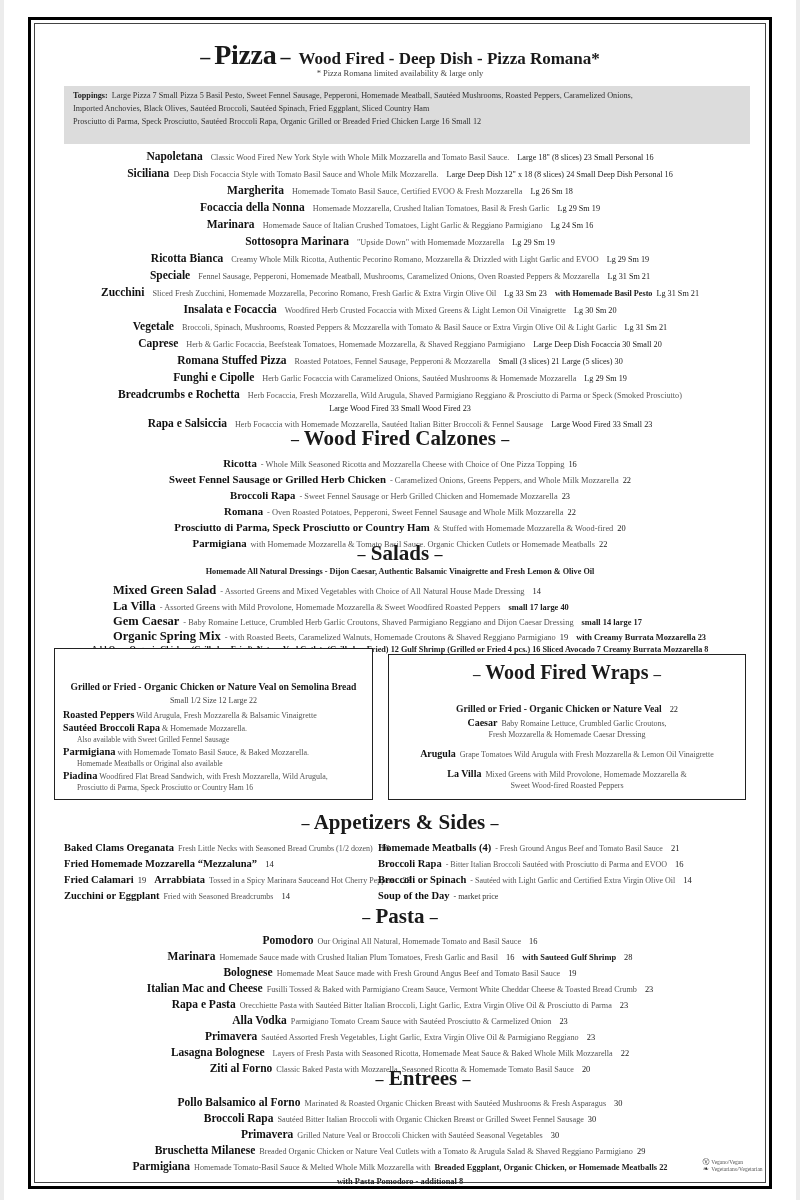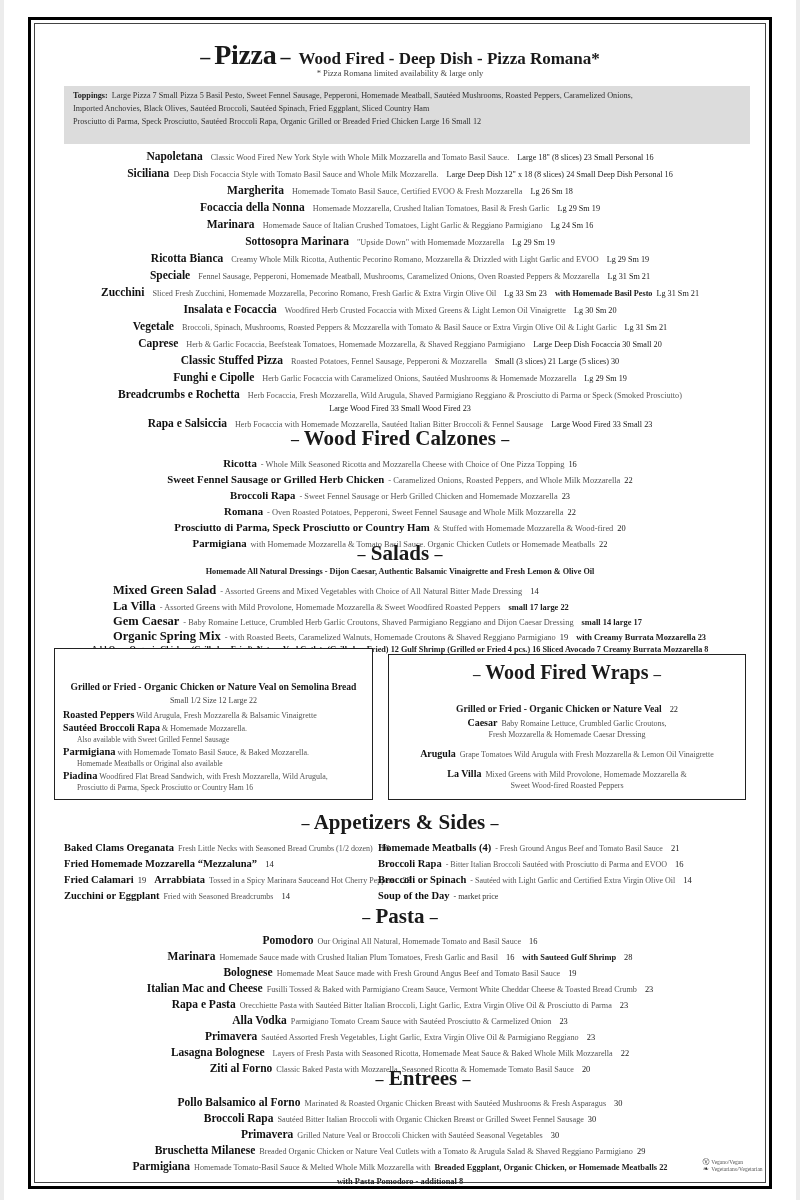--- a/index.html
+++ b/index.html
@@ -87,46 +87,46 @@
     <div class="row" style="top:156px;"><span class="nm">Margherita</span>&nbsp; <span class="ds">Homemade Tomato Basil Sauce, Certified EVOO &amp; Fresh Mozzarella</span>&nbsp; <span class="pr">Lg 26  Sm 18</span></div>
     <div class="row" style="top:173px;text-align:center;"><span class="nm">Focaccia della Nonna</span>&nbsp; <span class="ds">Homemade Mozzarella, Crushed Italian Tomatoes, Basil &amp; Fresh Garlic</span>&nbsp; <span class="pr">Lg 29   Sm 19</span></div>
     <div class="row" style="top:190px;"><span class="nm">Marinara</span>&nbsp; <span class="ds">Homemade Sauce of Italian Crushed Tomatoes, Light Garlic &amp; Reggiano Parmigiano</span>&nbsp; <span class="pr">Lg 24   Sm 16</span></div>
     <div class="row" style="top:207px;"><span class="nm">Sottosopra Marinara</span>&nbsp; <span class="ds">"Upside Down" with Homemade Mozzarella</span>&nbsp; <span class="pr">Lg 29   Sm 19</span></div>
     <div class="row" style="top:224px;"><span class="nm">Ricotta Bianca</span>&nbsp; <span class="ds">Creamy Whole Milk Ricotta, Authentic Pecorino Romano, Mozzarella &amp; Drizzled with Light Garlic and EVOO</span>&nbsp; <span class="pr">Lg 29   Sm 19</span></div>
     <div class="row" style="top:241px;"><span class="nm">Speciale</span>&nbsp; <span class="ds">Fennel Sausage, Pepperoni, Homemade Meatball, Mushrooms, Caramelized Onions, Oven Roasted Peppers &amp; Mozzarella</span>&nbsp; <span class="pr">Lg 31  Sm 21</span></div>
     <div class="row" style="top:258px;"><span class="nm">Zucchini</span>&nbsp; <span class="ds">Sliced Fresh Zucchini, Homemade Mozzarella, Pecorino Romano, Fresh Garlic &amp; Extra Virgin Olive Oil</span>&nbsp; <span class="pr">Lg  33   Sm 23</span>&nbsp; <span class="bd" style="font-size:8.2px;">with Homemade Basil Pesto</span> <span class="pr">Lg 31  Sm 21</span></div>
     <div class="row" style="top:275px;"><span class="nm">Insalata e Focaccia</span>&nbsp; <span class="ds">Woodfired Herb Crusted Focaccia with Mixed Greens &amp; Light Lemon Oil Vinaigrette</span>&nbsp; <span class="pr">Lg 30   Sm 20</span></div>
     <div class="row" style="top:292px;"><span class="nm">Vegetale</span>&nbsp; <span class="ds">Broccoli, Spinach, Mushrooms, Roasted Peppers &amp; Mozzarella with Tomato &amp; Basil Sauce or Extra Virgin Olive Oil &amp; Light Garlic</span>&nbsp; <span class="pr">Lg 31   Sm 21</span></div>
     <div class="row" style="top:309px;"><span class="nm">Caprese</span>&nbsp; <span class="ds">Herb &amp; Garlic Focaccia, Beefsteak Tomatoes, Homemade Mozzarella, &amp; Shaved Reggiano Parmigiano</span>&nbsp; <span class="pr">Large Deep Dish Focaccia 30   Small 20</span></div>
-    <div class="row" style="top:326px;"><span class="nm">Classic Stuffed Pizza</span>&nbsp; <span class="ds">Roasted Potatoes, Fennel Sausage, Pepperoni &amp; Mozzarella</span>&nbsp; <span class="pr">Small (3 slices) 21   Large (5 slices) 30</span></div>
+    <div class="row" style="top:326px;"><span class="nm">Romana Stuffed Pizza</span>&nbsp; <span class="ds">Roasted Potatoes, Fennel Sausage, Pepperoni &amp; Mozzarella</span>&nbsp; <span class="pr">Small (3 slices) 21   Large (5 slices) 30</span></div>
     <div class="row" style="top:343px;"><span class="nm">Funghi e Cipolle</span>&nbsp; <span class="ds">Herb Garlic Focaccia with Caramelized Onions, Sautéed Mushrooms &amp; Homemade Mozzarella</span>&nbsp; <span class="pr">Lg  29   Sm 19</span></div>
     <div class="row" style="top:360px;"><span class="nm">Breadcrumbs e Rochetta</span>&nbsp; <span class="ds">Herb Focaccia, Fresh Mozzarella, Wild Arugula, Shaved Parmigiano Reggiano &amp; Prosciutto di Parma or Speck (Smoked Prosciutto)</span></div>
     <div class="row" style="top:373px;"><span class="pr" style="font-size:8.2px;">Large Wood Fired 33   Small Wood Fired 23</span></div>
     <div class="row" style="top:389px;"><span class="nm">Rapa e Salsiccia</span>&nbsp; <span class="ds">Herb Focaccia with Homemade Mozzarella, Sautéed Italian Bitter Broccoli &amp; Fennel Sausage</span>&nbsp; <span class="pr">Large Wood Fired 33   Small 23</span></div>
   </div>
 
   <div class="sec-title" style="top:401px;">
     <span class="dash">–</span> <span>Wood Fired Calzones</span> <span class="dash">–</span>
   </div>
   <div class="lines cz">
     <div class="row" style="top:429px;"><span class="nm">Ricotta</span> <span class="ds">- Whole Milk Seasoned Ricotta and Mozzarella Cheese with Choice of One Pizza Topping</span> <span class="pr" style="font-size:8.4px;">16</span></div>
-    <div class="row" style="top:445px;"><span class="nm">Sweet Fennel Sausage or Grilled Herb Chicken</span> <span class="ds">- Caramelized Onions, Roasted Peppers, and Whole Milk Mozzarella</span> <span class="pr" style="font-size:8.4px;">22</span></div>
+    <div class="row" style="top:445px;"><span class="nm">Sweet Fennel Sausage or Grilled Herb Chicken</span> <span class="ds">- Caramelized Onions, Greens Peppers, and Whole Milk Mozzarella</span> <span class="pr" style="font-size:8.4px;">22</span></div>
     <div class="row" style="top:461px;"><span class="nm">Broccoli Rapa</span> <span class="ds">- Sweet Fennel Sausage or Herb Grilled Chicken and Homemade Mozzarella</span> <span class="pr" style="font-size:8.4px;">23</span></div>
     <div class="row" style="top:477px;"><span class="nm">Romana</span> <span class="ds">- Oven Roasted Potatoes, Pepperoni, Sweet Fennel Sausage and Whole Milk Mozzarella</span> <span class="pr" style="font-size:8.4px;">22</span></div>
     <div class="row" style="top:493px;"><span class="nm">Prosciutto di Parma, Speck Prosciutto or Country Ham</span> <span class="ds">&amp; Stuffed with Homemade Mozzarella &amp; Wood-fired</span> <span class="pr" style="font-size:8.4px;">20</span></div>
     <div class="row" style="top:509px;"><span class="nm">Parmigiana</span> <span class="ds">with Homemade Mozzarella &amp; Tomato Basil Sauce. Organic Chicken Cutlets or Homemade Meatballs</span> <span class="pr" style="font-size:8.4px;">22</span></div>
   </div>
 
   <div class="sec-title" style="top:516px;">
     <span class="dash">–</span> <span>Salads</span> <span class="dash">–</span>
   </div>
   <div class="h-title" style="top:542px; font-size:8.2px; font-weight:bold; color:#222;">Homemade All Natural Dressings - Dijon Caesar, Authentic Balsamic Vinaigrette and Fresh Lemon &amp; Olive Oil</div>
   <div class="lines sl">
-    <div class="row" style="top:556px; left:77px;"><span class="nm">Mixed Green Salad</span> <span class="ds">- Assorted Greens and Mixed Vegetables with Choice of All Natural Bitter Made Dressing</span>&nbsp; <span class="pr" style="font-size:8.4px;">14</span></div>
-    <div class="row" style="top:572px; left:77px;"><span class="nm">La Villa</span> <span class="ds">- Assorted Greens with Mild Provolone, Homemade Mozzarella &amp; Sweet Woodfired Roasted Peppers</span>&nbsp; <span class="bd">small 17   large 22</span></div>
+    <div class="row" style="top:556px; left:77px;"><span class="nm">Mixed Green Salad</span> <span class="ds">- Assorted Greens and Mixed Vegetables with Choice of All Natural House Made Dressing</span>&nbsp; <span class="pr" style="font-size:8.4px;">14</span></div>
+    <div class="row" style="top:572px; left:77px;"><span class="nm">La Villa</span> <span class="ds">- Assorted Greens with Mild Provolone, Homemade Mozzarella &amp; Sweet Woodfired Roasted Peppers</span>&nbsp; <span class="bd">small 17   large 40</span></div>
     <div class="row" style="top:587px; left:77px;"><span class="nm">Gem Caesar</span> <span class="ds">- Baby Romaine Lettuce, Crumbled Herb Garlic Croutons, Shaved Parmigiano Reggiano and Dijon Caesar Dressing</span>&nbsp; <span class="bd">small 14   large 17</span></div>
     <div class="row" style="top:602px; left:77px;"><span class="nm">Organic Spring Mix</span> <span class="ds">- with Roasted Beets, Caramelized Walnuts, Homemade Croutons &amp; Shaved Reggiano Parmigiano</span> <span class="pr" style="font-size:8.4px;">19</span>&nbsp; <span class="bd">with Creamy Burrata Mozzarella 23</span></div>
   </div>
   <div class="h-title" style="top:620px; font-size:8.2px; font-weight:bold; color:#222;">Add Ons - Organic Chicken (Grilled or Fried), Nature Veal Cutlets (Grilled or Fried)  12  Gulf Shrimp (Grilled or Fried 4 pcs.) 16    Sliced Avocado 7    Creamy Burrata Mozzarella 8</div>
 
   <div class="box" style="left:18px; top:623px; width:319px; height:152px;">
     <div style="position:absolute; top:32px; left:0; right:0; text-align:center; font-size:9.6px; font-weight:bold; white-space:nowrap;">Grilled or Fried - Organic Chicken or Nature Veal on Semolina Bread</div>
     <div style="position:absolute; top:47px; left:0; right:0; text-align:center; font-size:8px; color:#444; white-space:nowrap;">Small 1/2 Size 12    Large 22</div>
     <div style="position:absolute; top:60px; left:8px; font-size:8px; line-height:11px; white-space:nowrap;">
       <div><span class="nm" style="font-size:10px;">Roasted Peppers</span> <span class="ds">Wild Arugula, Fresh Mozzarella &amp; Balsamic Vinaigrette</span></div>

